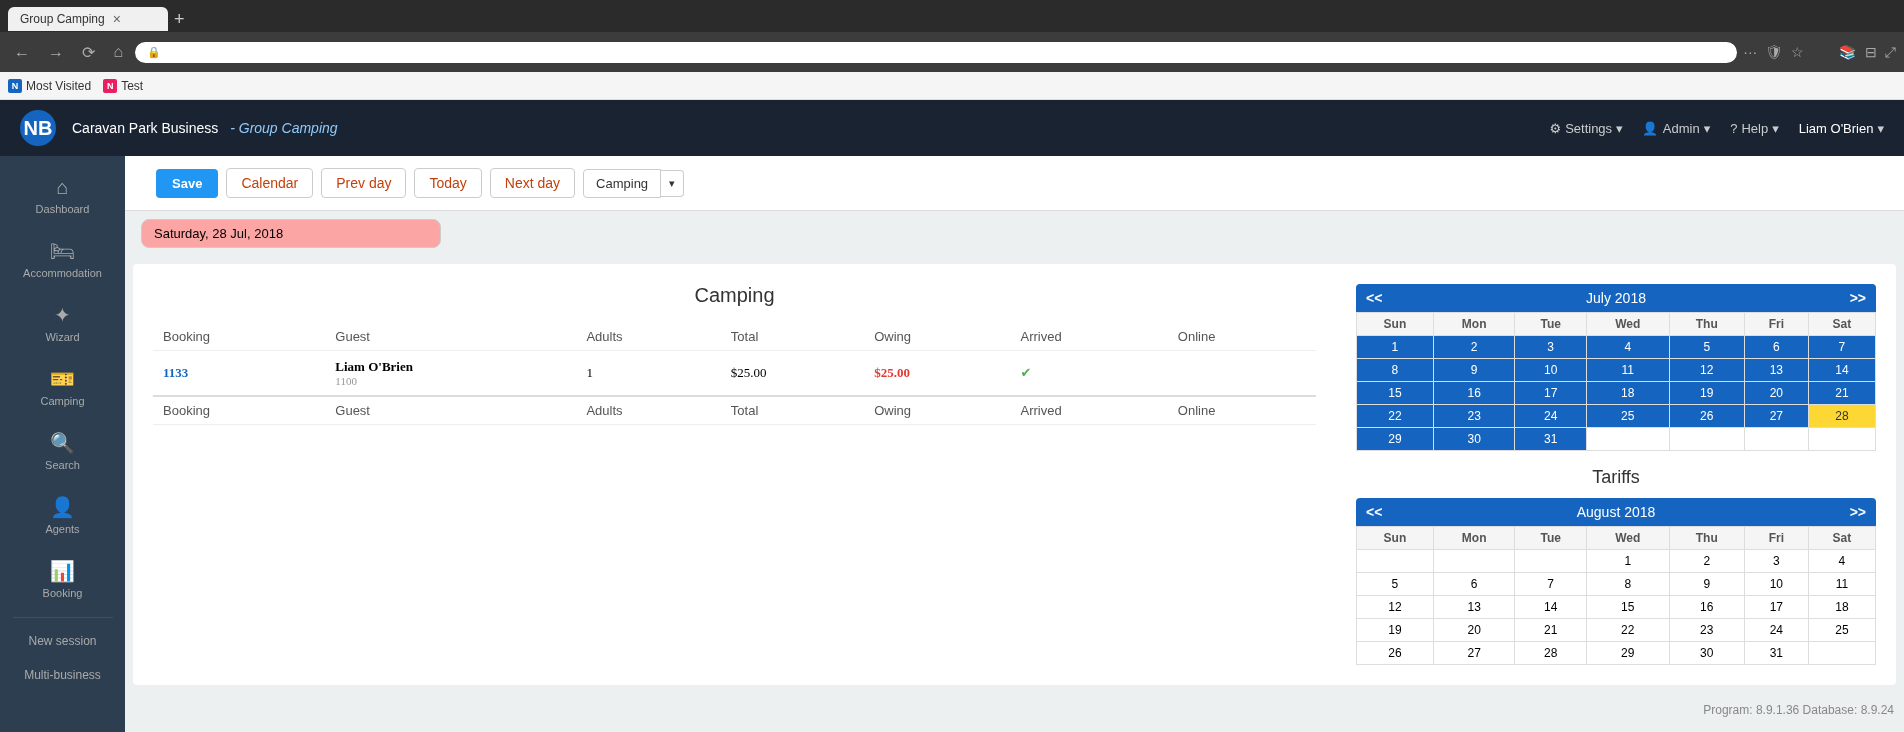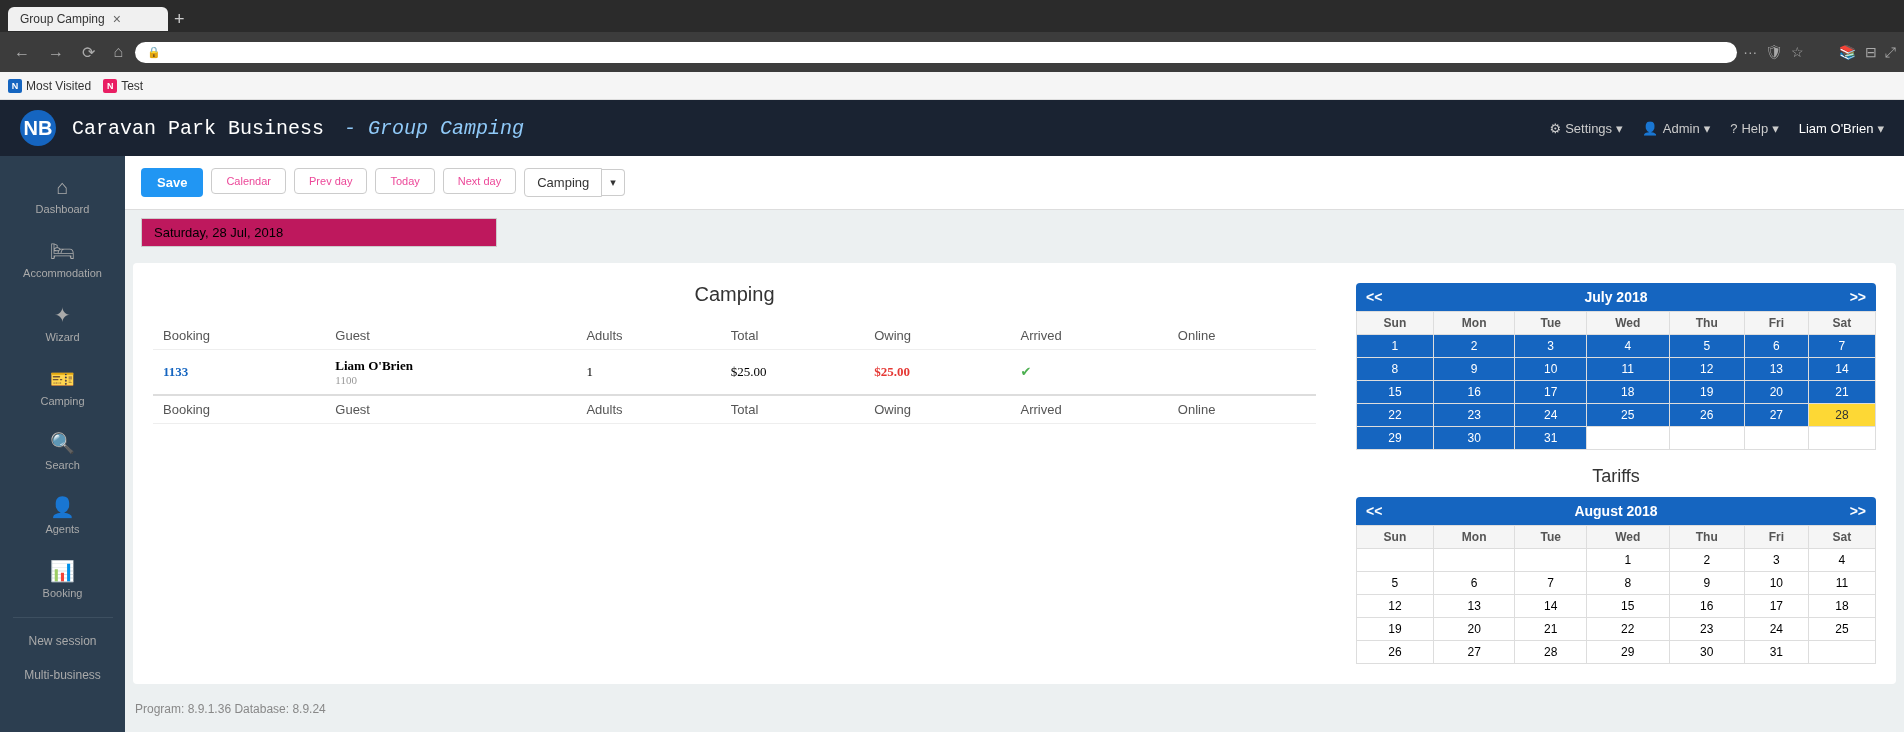--- a/index.html
+++ b/index.html
@@ -20,71 +20,71 @@
     .address-bar .url strong { font-weight: bold; color: #111; }
     .nav-icons { display: flex; gap: 8px; color: #aaa; font-size: 14px; align-items: center; }
     .bookmarks-bar { background: #f5f5f5; padding: 2px 8px; display: flex; gap: 12px; align-items: center; height: 28px; border-bottom: 1px solid #ddd; font-size: 12px; }
     .bookmark-item { display: flex; align-items: center; gap: 4px; color: #333; cursor: pointer; }
     .nb-icon { background: #1565c0; color: white; font-size: 9px; font-weight: bold; width: 14px; height: 14px; border-radius: 2px; display: flex; align-items: center; justify-content: center; }
 
     
     .app-container { display: flex; flex-direction: column; height: calc(100vh - 100px); }
     .app-header { background: #1a2332; color: white; display: flex; align-items: center; padding: 0 20px; height: 56px; }
     .app-logo { background: #1565c0; border-radius: 50%; width: 36px; height: 36px; display: flex; align-items: center; justify-content: center; font-weight: bold; font-size: 20px; color: white; margin-right: 16px; }
-    .app-title { font-size: 20px; color: white; font-family: Liberation Mono, monospace; }
+    .app-title { font-size: 14px; color: white; }
     .app-title .subtitle { color: #90caf9; font-style: italic; margin-left: 8px; }
     .header-spacer { flex: 1; }
     .header-icons { display: flex; align-items: center; gap: 20px; color: #ccc; font-size: 13px; }
     .header-icon-btn { display: flex; align-items: center; gap: 4px; cursor: pointer; color: #ccc; }
 
     
     .app-body { display: flex; flex: 1; overflow: hidden; }
 
     
     .sidebar { width: 125px; background: #2c3e50; display: flex; flex-direction: column; align-items: center; padding: 10px 0; gap: 4px; }
     .sidebar-item { display: flex; flex-direction: column; align-items: center; padding: 10px 8px; cursor: pointer; color: #aaa; font-size: 11px; gap: 4px; width: 100%; text-align: center; border-radius: 4px; }
     .sidebar-item .icon { font-size: 20px; }
     .sidebar-divider { height: 1px; background: #3d4f60; width: 80%; margin: 4px 0; }
     .sidebar-text-item { color: #aaa; font-size: 12px; padding: 8px; cursor: pointer; width: 100%; text-align: center; }
 
     
     .main-content { flex: 1; background: #ecf0f1; overflow-y: auto; padding: 0; }
-    .toolbar { display: flex; align-items: flex-start; gap: 8px; padding: 12px 16px; background: white; border-bottom: 1px solid #ddd; }
+    .toolbar { display: flex; align-items: flex-end; gap: 8px; padding: 12px 31px; background: white; border-bottom: 1px solid #ddd; }
     .btn-save { background: #2196f3; color: white; border: none; padding: 7px 16px; border-radius: 4px; cursor: pointer; font-size: 13px; font-weight: bold; }
-    .btn-default { background: white; color: #ec4899; border: 1px solid #ccc; padding: 6px 14px; border-radius: 4px; cursor: pointer; font-size: 11px; }
+    .btn-default { background: white; color: #c2410c; border: 1px solid #ccc; padding: 6px 14px; border-radius: 4px; cursor: pointer; font-size: 14px; }
     .btn-dropdown { display: flex; align-items: center; }
     .btn-dropdown .main { background: white; color: #333; border: 1px solid #ccc; padding: 6px 12px; border-radius: 4px 0 0 4px; cursor: pointer; font-size: 13px; }
     .btn-dropdown .arrow { background: white; color: #333; border: 1px solid #ccc; border-left: none; padding: 6px 8px; border-radius: 0 4px 4px 0; cursor: pointer; font-size: 11px; }
 
     .date-bar { padding: 8px 16px; }
-    .date-input { background: #be185d; border: 1px solid #ccc; padding: 6px 12px; border-radius: 0; font-size: 13px; width: 356px; }
+    .date-input { background: #fca5a5; border: 1px solid #ccc; padding: 6px 12px; border-radius: 8px; font-size: 13px; width: 300px; }
 
     
     .content-area { margin: 8px; background: white; border-radius: 4px; padding: 20px; min-height: 400px; }
     .section-title { text-align: center; font-size: 20px; color: #333; margin-bottom: 16px; }
 
     
     .booking-table { width: 100%; border-collapse: collapse; margin-bottom: 16px; }
     .booking-table th { text-align: left; padding: 6px 10px; color: #555; font-weight: normal; font-size: 13px; border-bottom: 1px solid #eee; }
     .booking-table td { padding: 8px 10px; font-size: 13px; border-bottom: 1px solid #f0f0f0; font-family: Liberation Serif, serif; }
     .booking-link { color: #1565c0; text-decoration: none; font-weight: bold; }
     .owing-amount { color: #e53935; font-weight: bold; }
     .check-green { color: #4caf50; font-size: 18px; }
     .calendar-header { display: flex; align-items: center; justify-content: space-between; background: #1565c0; color: white; padding: 6px 10px; border-radius: 4px 4px 0 0; }
     .cal-nav { cursor: pointer; font-weight: bold; font-size: 14px; }
-    .cal-title { font-size: 14px; font-weight: bold; }
+    .cal-title { font-size: 14px; font-weight: normal; }
     .calendar-grid { width: 100%; border-collapse: collapse; }
     .calendar-grid th { text-align: center; padding: 4px; font-size: 12px; color: #555; background: #f5f5f5; border: 1px solid #ddd; }
     .calendar-grid td { text-align: center; padding: 4px 6px; font-size: 12px; border: 1px solid #ddd; cursor: pointer; background: white; }
     .cal-day-blue { background: #1565c0 !important; color: white !important; }
     .cal-day-yellow { background: #fdd835 !important; color: #333 !important; }
     .tariffs-title { font-size: 18px; color: #333; text-align: center; margin-bottom: 10px; }
     .august-cal .calendar-header { background: #1565c0; }
 
-    .footer-info { text-align: left; padding: 10px; color: #888; font-size: 12px; }
+    .footer-info { text-align: right; padding: 10px; color: #888; font-size: 12px; }
   </style>
 </head>
 <body>
 
 <div class="browser-chrome">
   <div class="browser-tab-bar">
     <div class="browser-tab">
       <span>Group Camping</span>
       <span class="tab-close">×</span>
     </div>

